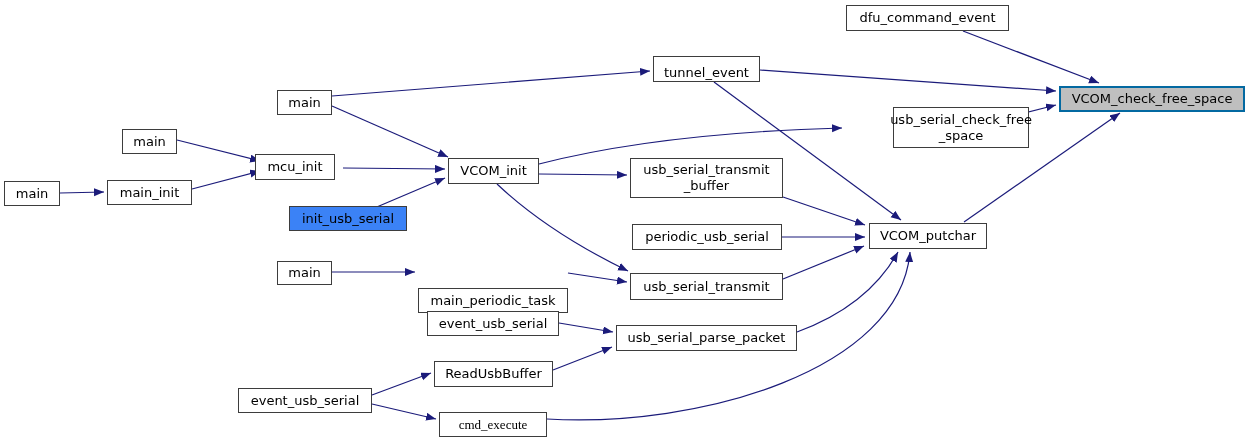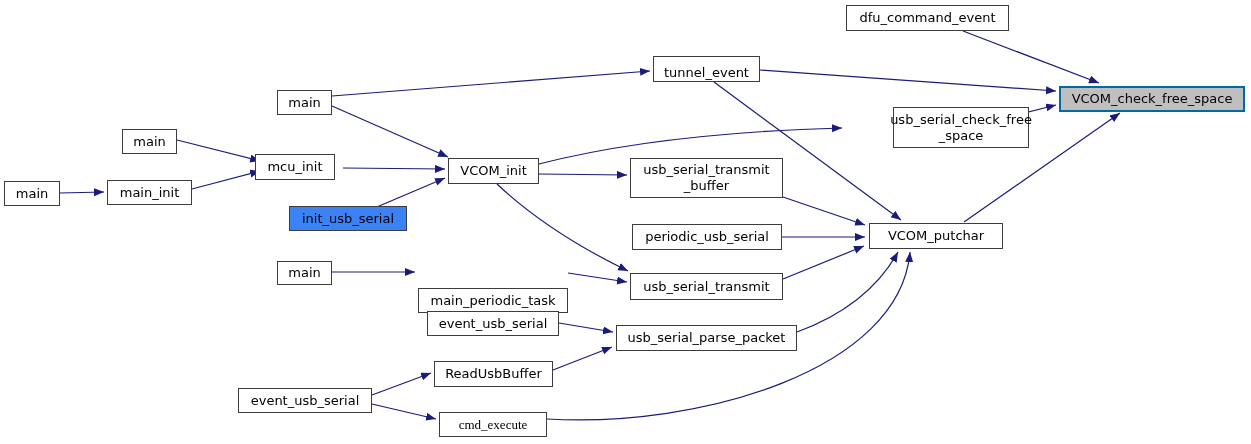--- a/index.html
+++ b/index.html
@@ -96,21 +96,21 @@
 _space</span></div>
       <div class="node" style="left: 122px; top: 129px; width: 55px; height: 25px; background: rgb(255, 255, 255);"><span>main</span></div>
       <div class="node" style="left: 255px; top: 154px; width: 80px; height: 26px; background: rgb(255, 255, 255);"><span>mcu_init</span></div>
       <div class="node" style="left: 448px; top: 158px; width: 91px; height: 26px; background: rgb(255, 255, 255);"><span>VCOM_init</span></div>
       <div class="node" style="left: 630px; top: 158px; width: 153px; height: 40px; background: rgb(255, 255, 255);"><span>usb_serial_transmit
 _buffer</span></div>
       <div class="node" style="left: 4px; top: 181px; width: 56px; height: 25px; background: rgb(255, 255, 255);"><span>main</span></div>
       <div class="node" style="left: 107px; top: 180px; width: 85px; height: 25px; background: rgb(255, 255, 255);"><span>main_init</span></div>
       <div class="node" style="left: 247px; top: 206px; width: 118px; height: 25px; background: #3b82f6; margin-left: 42px;"><span>init_usb_serial</span></div>
       <div class="node" style="left: 632px; top: 224px; width: 150px; height: 26px; background: rgb(255, 255, 255);"><span>periodic_usb_serial</span></div>
-      <div class="node" style="left: 869px; top: 223px; width: 134px; height: 26px; background: rgb(255, 255, 255);"><span>VCOM_putchar</span></div>
+      <div class="node" style="left: 869px; top: 223px; width: 118px; height: 26px; background: rgb(255, 255, 255);"><span>VCOM_putchar</span></div>
       <div class="node" style="left: 277px; top: 261px; width: 55px; height: 24px; background: rgb(255, 255, 255);"><span>main</span></div>
       <div class="node" style="left: 418px; top: 260px; width: 150px; height: 25px; background: rgb(255, 255, 255); margin-top: 28px;"><span>main_periodic_task</span></div>
       <div class="node" style="left: 630px; top: 273px; width: 153px; height: 27px; background: rgb(255, 255, 255);"><span>usb_serial_transmit</span></div>
       <div class="node" style="left: 427px; top: 311px; width: 132px; height: 25px; background: rgb(255, 255, 255);"><span>event_usb_serial</span></div>
       <div class="node" style="left: 616px; top: 325px; width: 181px; height: 26px; background: rgb(255, 255, 255);"><span>usb_serial_parse_packet</span></div>
       <div class="node" style="left: 434px; top: 361px; width: 119px; height: 26px; background: rgb(255, 255, 255);"><span>ReadUsbBuffer</span></div>
       <div class="node" style="left: 238px; top: 388px; width: 134px; height: 25px; background: rgb(255, 255, 255);"><span>event_usb_serial</span></div>
       <div class="node" style="left: 439px; top: 412px; width: 108px; height: 25px; background: rgb(255, 255, 255); font-family: Liberation Serif, serif;"><span>cmd_execute</span></div>
     </div>
 </div>

